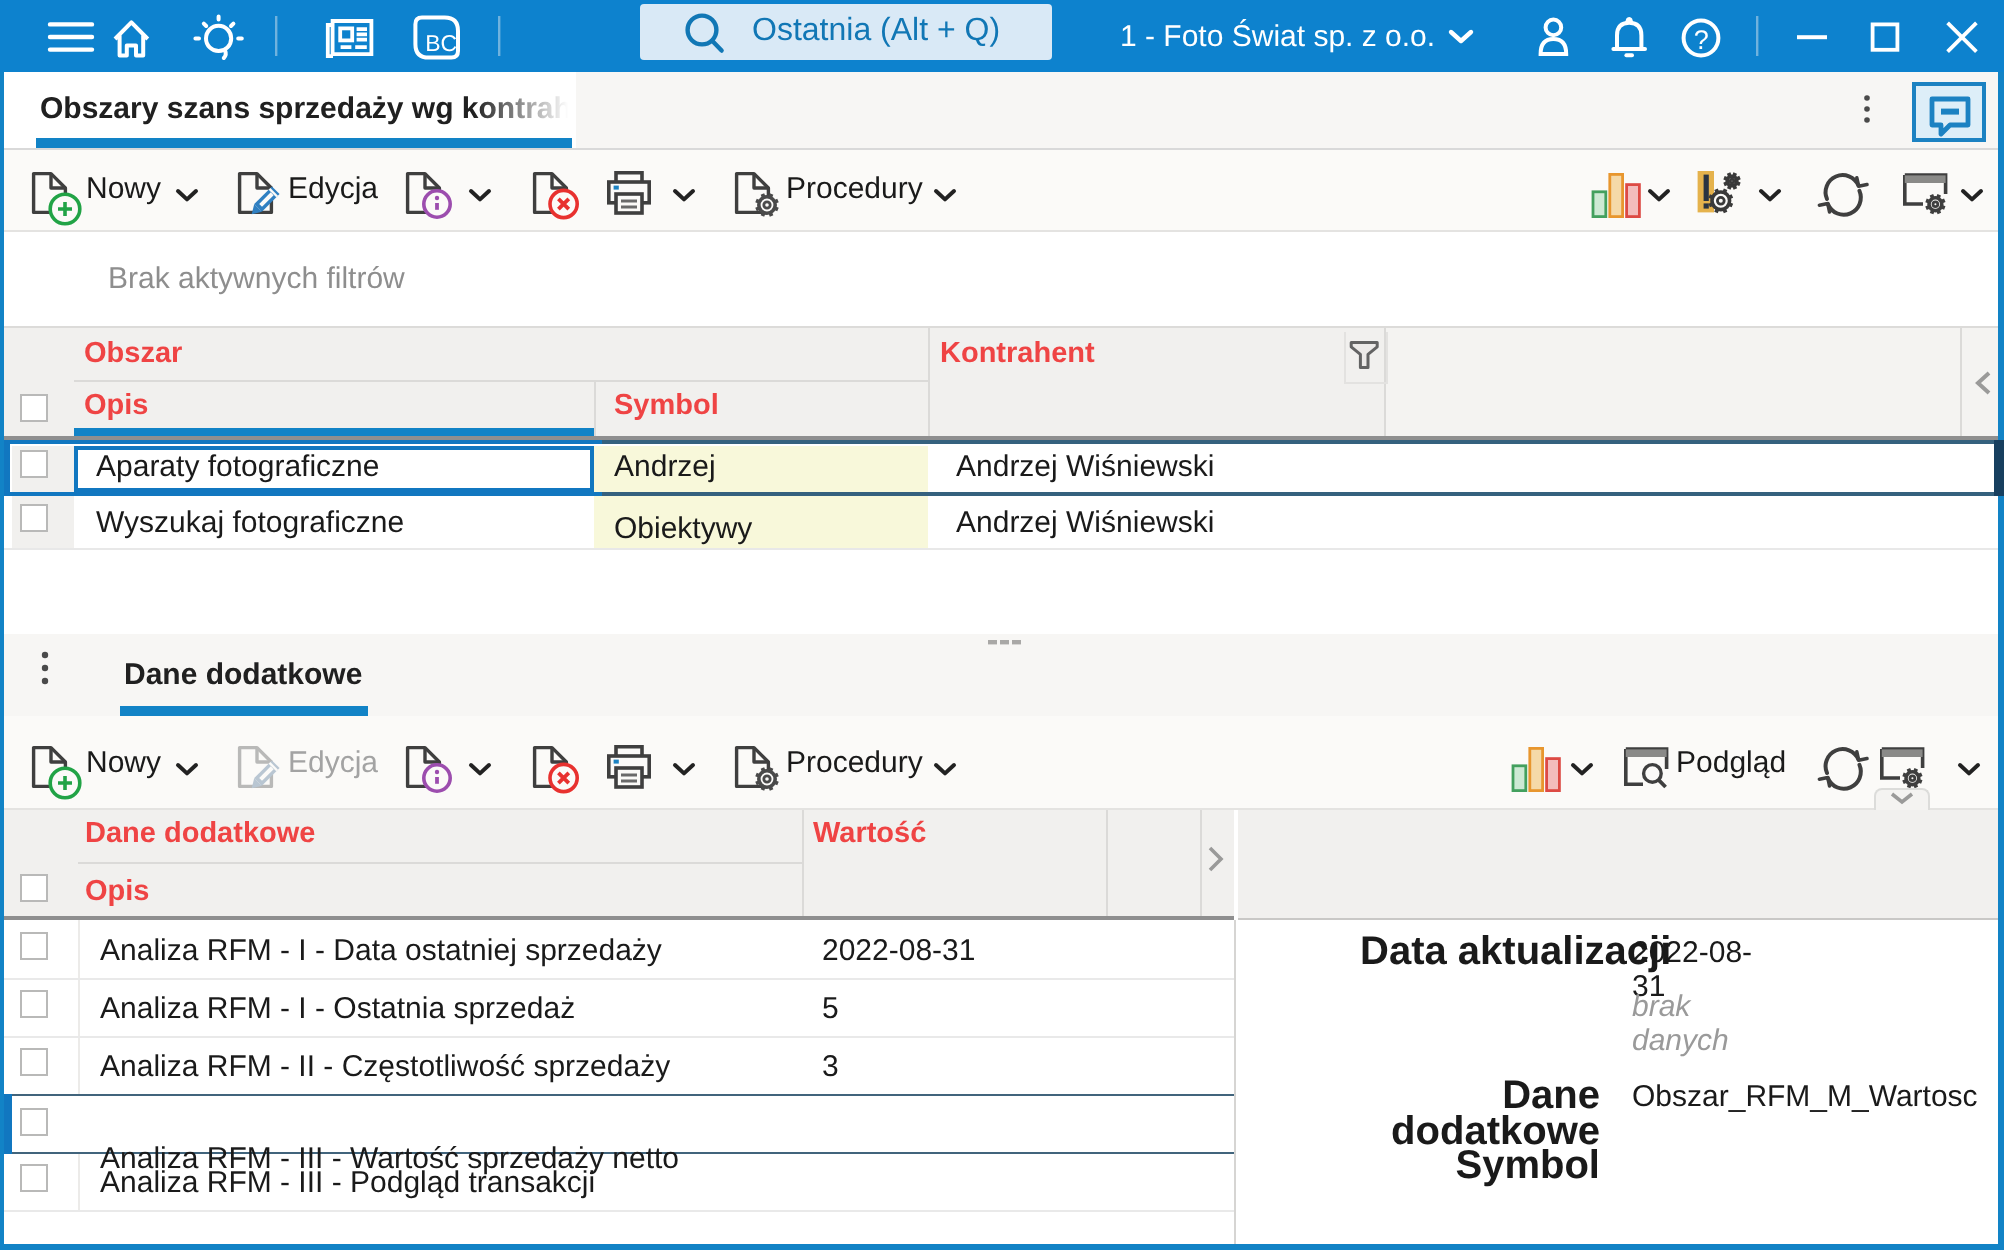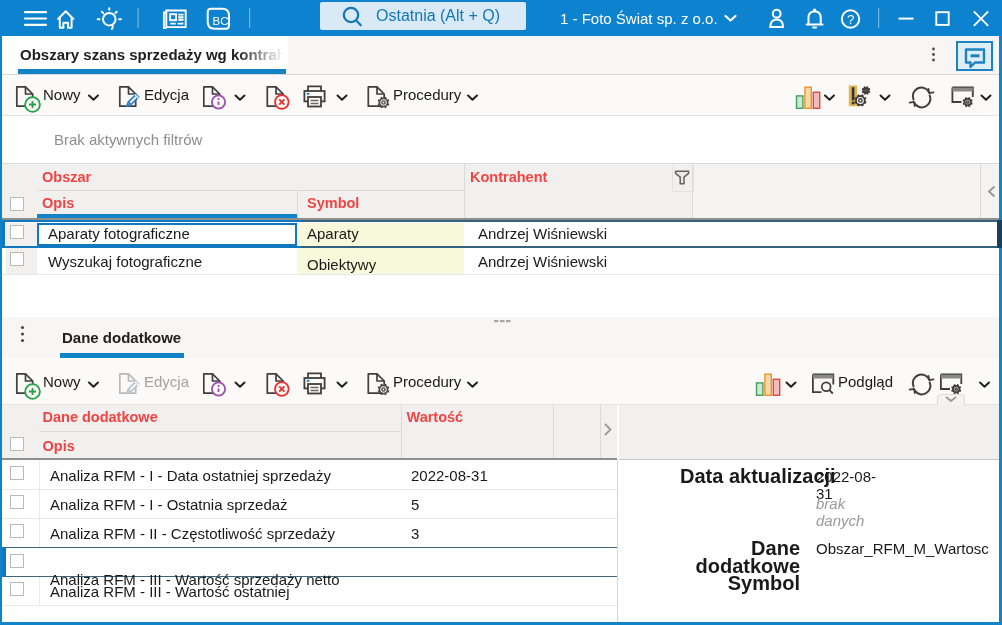--- a/index.html
+++ b/index.html
@@ -269,21 +269,21 @@
     <div class="abs" style="left:0;top:54px;width:997px;height:2px;background:#8f8f8f;"></div>
 
     <div class="abs" style="left:0;top:56px;width:997px;height:28px;background:#fff;border-top:2px solid #35617e;border-bottom:2px solid #35617e;"></div>
     <div class="abs" style="left:0;top:56px;width:299px;height:28px;background:#fff;border-top:2.5px solid #1177c0;border-bottom:2.5px solid #1177c0;"></div>
     <div class="abs" style="left:0;top:56px;width:2.5px;height:28px;background:#1177c0;"></div>
     <div class="abs" style="left:4px;top:58.5px;width:31px;height:23px;background:#f1f0ee;"></div>
     <div class="cb" style="left:8px;top:61px;"></div>
     <div class="abs" style="left:35px;top:58.5px;width:260px;height:23px;border:2px solid #1177c0;background:#fff;"></div>
     <div class="rowtxt" style="left:46px;top:60.5px;">Aparaty fotograficzne</div>
     <div class="abs yellow" style="left:295px;top:58.5px;width:167px;height:23px;"></div>
-    <div class="rowtxt" style="left:305px;top:60.5px;">Aparaty</div>
+    <div class="rowtxt" style="left:305px;top:60.5px;">Andrzej</div>
     <div class="rowtxt" style="left:476px;top:60.5px;">Andrzej Wiśniewski</div>
 
     <div class="abs" style="left:4px;top:84px;width:31px;height:26px;background:#f1f0ee;"></div>
     <div class="cb" style="left:8px;top:87.5px;"></div>
     <div class="abs yellow" style="left:295px;top:84px;width:167px;height:26px;"></div>
     <div class="rowtxt" style="left:46px;top:89px;">Wyszukaj fotograficzne</div>
     <div class="rowtxt" style="left:305px;top:92px;">Obiektywy</div>
     <div class="rowtxt" style="left:476px;top:89px;">Andrzej Wiśniewski</div>
     <div class="hline" style="left:0;top:110px;width:997px;background:#e8e8e8;"></div>
   </div>
@@ -422,21 +422,21 @@
     <div class="hline" style="left:0;top:172px;width:615px;background:#e9e9e9;"></div>
     <div class="rowtxt" style="left:48px;top:179px;">Analiza RFM - I - Ostatnia sprzedaż</div>
     <div class="rowtxt" style="left:409px;top:179px;">5</div>
     <div class="hline" style="left:0;top:201px;width:615px;background:#e9e9e9;"></div>
     <div class="rowtxt" style="left:48px;top:208px;">Analiza RFM - II - Częstotliwość sprzedaży</div>
     <div class="rowtxt" style="left:409px;top:208px;">3</div>
 
     <div class="abs" style="left:0;top:230px;width:615px;height:30px;background:#fff;border-top:1.7px solid #41647c;border-bottom:1.7px solid #41647c;"></div>
     <div class="abs" style="left:0;top:230px;width:3.5px;height:30px;background:#1177c0;"></div>
     <div class="rowtxt" style="left:48px;top:254px;">Analiza RFM - III - Wartość sprzedaży netto</div>
-    <div class="rowtxt" style="left:48px;top:266px;">Analiza RFM - III - Wartość ostatniej</div>
+    <div class="rowtxt" style="left:48px;top:266px;">Analiza RFM - III - Podgląd transakcji</div>
     <div class="hline" style="left:0;top:288px;width:615px;background:#e9e9e9;"></div>
     <div class="vline" style="left:615px;top:143px;height:162px;background:#d6d5d3;"></div>
 
     <div class="cb" style="left:8px;top:149px;"></div>
     <div class="cb" style="left:8px;top:178px;"></div>
     <div class="cb" style="left:8px;top:207px;"></div>
     <div class="cb" style="left:8px;top:237px;"></div>
     <div class="cb" style="left:8px;top:265px;"></div>
 
     <div class="dlabel" style="left:678px;top:151px;white-space:nowrap;">Data aktualizacji</div>

